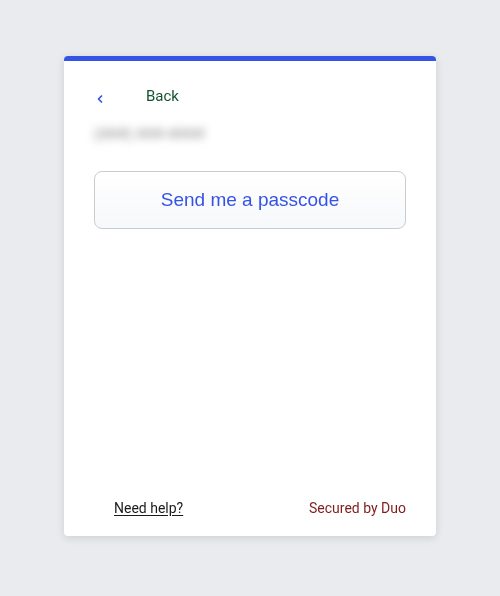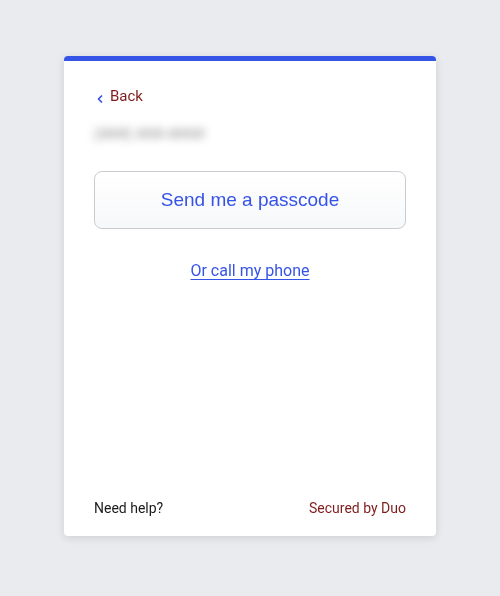--- a/index.html
+++ b/index.html
@@ -34,25 +34,26 @@
     }
     .content {
       padding: 26px 30px 0 30px;
       flex: 1;
       display: flex;
       flex-direction: column;
     }
     .back-link {
       display: inline-flex;
       align-items: flex-end;
-      color: #7f1d1d;
+      color: #14532d;
       font-size: 15px;
       cursor: pointer;
       margin-bottom: 20px;
       width: fit-content;
+      gap: 36px;
     }
     .back-link svg {
       width: 12px;
       height: 12px;
       margin-right: 4px;
     }
     .title {
       font-size: 21px;
       font-weight: 700;
       color: #1a1a1a;
@@ -90,22 +91,24 @@
     }
     .footer {
       display: flex;
       justify-content: space-between;
       align-items: center;
       padding: 18px 30px 20px 30px;
     }
     .help-link {
       color: #1a1a1a;
       font-size: 14px;
+      text-decoration: underline;
       text-underline-offset: 2px;
       cursor: pointer;
+      margin-left: 20px;
     }
     .secured-text {
       color: #7f1d1d;
       font-size: 14px;
     }
   </style>
 </head>
 <body>
 
 <div class="card">
@@ -117,20 +120,19 @@
         <polyline points="15 18 9 12 15 6"></polyline>
       </svg>
       <span>Back</span>
     </a>
 
 
     <div class="phone-display">(###) ###-####</div>
 
     <button class="primary-button">Send me a passcode</button>
 
-    <a class="secondary-link">Or call my phone</a>
 
   </div>
   <div class="footer">
     <a class="help-link">Need help?</a>
     <span class="secured-text">Secured by Duo</span>
   </div>
 </div>
 
 </body></html>

